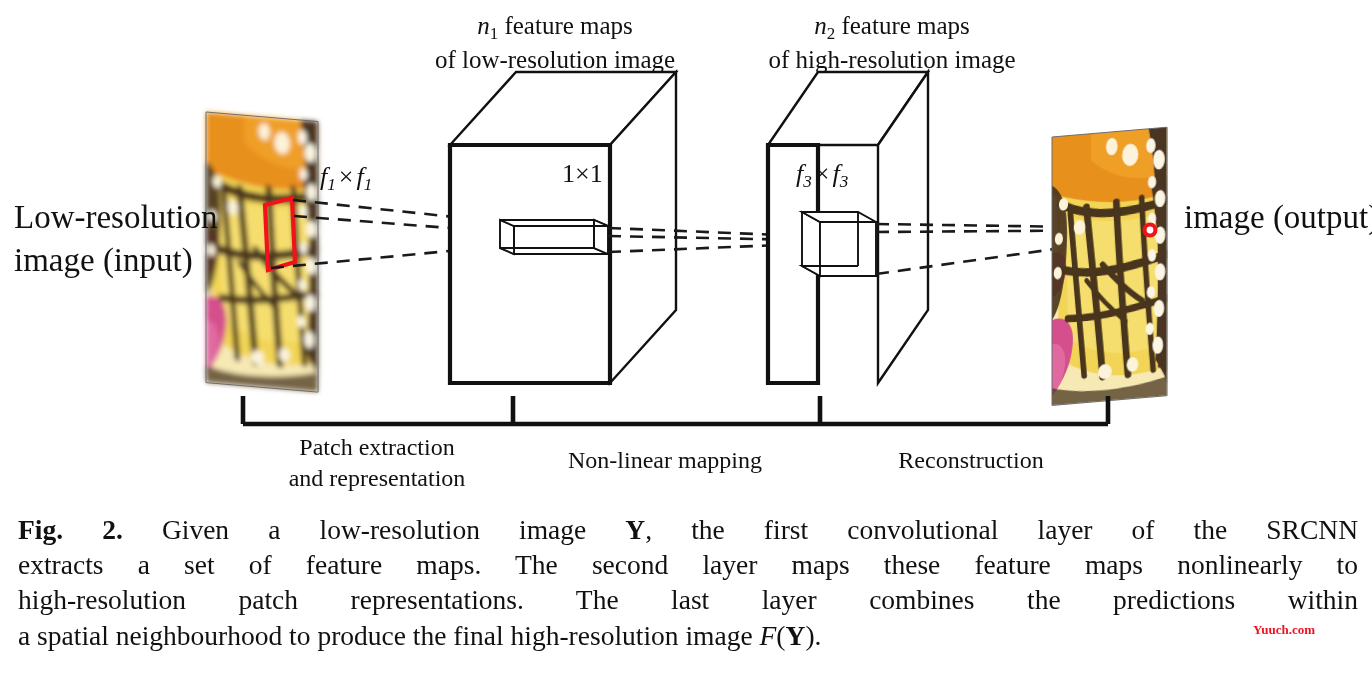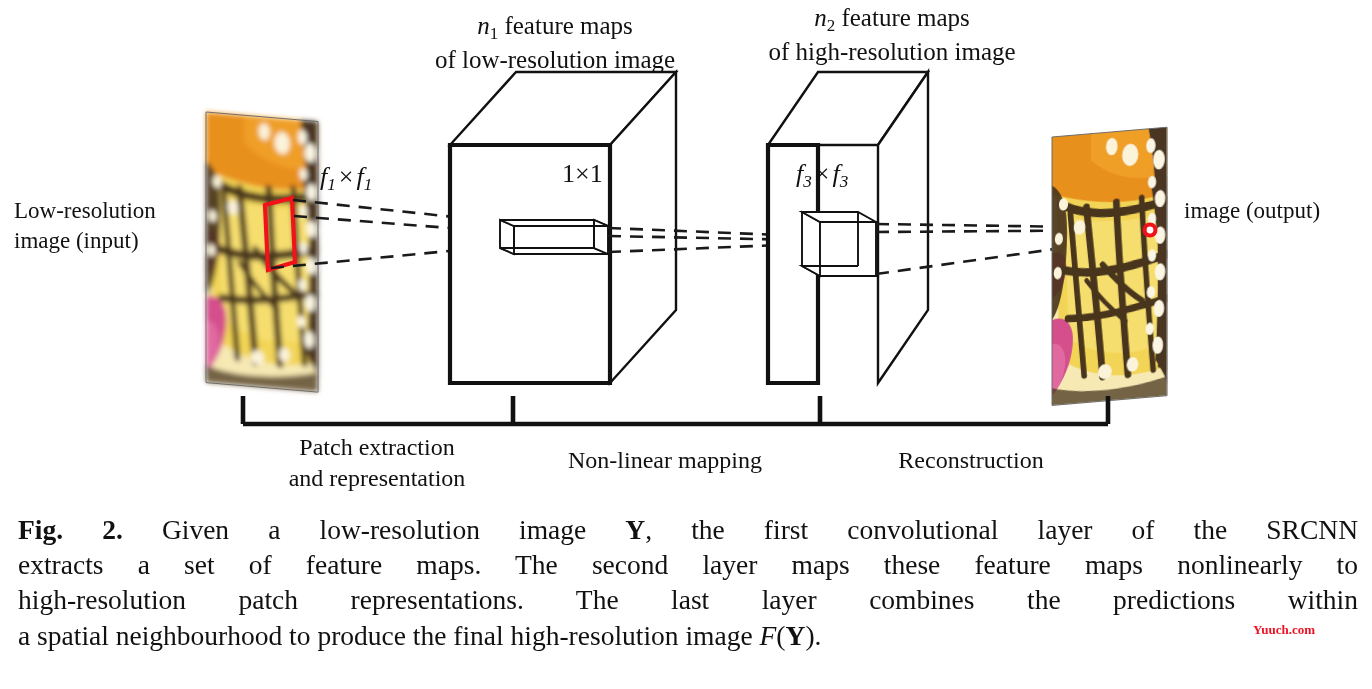--- a/index.html
+++ b/index.html
@@ -39,21 +39,21 @@
   }
   .maps-label .ital { font-style: italic; }
   .maps-label sub {
     font-size: 0.68em;
     vertical-align: -0.28em;
     font-style: normal;
   }
 
   
   .side-label {
-    font-size: 23px;
+    font-size: 33px;
     line-height: 1.3;
     white-space: nowrap;
   }
 
   
   .math {
     font-size: 26px;
     font-style: italic;
     white-space: nowrap;
     text-align: right;
@@ -292,21 +292,21 @@
     </g>
   </svg>
 
   <div class="txt maps-label" style="left:555px; top:10px;">
     <div style="transform:translateX(-50%);">
       <span class="ital">n</span><sub>1</sub><span> feature maps</span>
     </div>
     <div style="transform:translateX(-50%);">of low-resolution image</div>
   </div>
 
-  <div class="txt maps-label" style="left:892px; top:2px;">
+  <div class="txt maps-label" style="left:892px; top:10px;">
     <div style="transform:translateX(-50%);">
       <span class="ital">n</span><sub>2</sub><span> feature maps</span>
     </div>
     <div style="transform:translateX(-50%);">of high-resolution image</div>
   </div>
 
   <div class="txt side-label" style="left:14px; top:196px;">
     <div>Low-resolution</div>
     <div>image (input)</div>
   </div>

